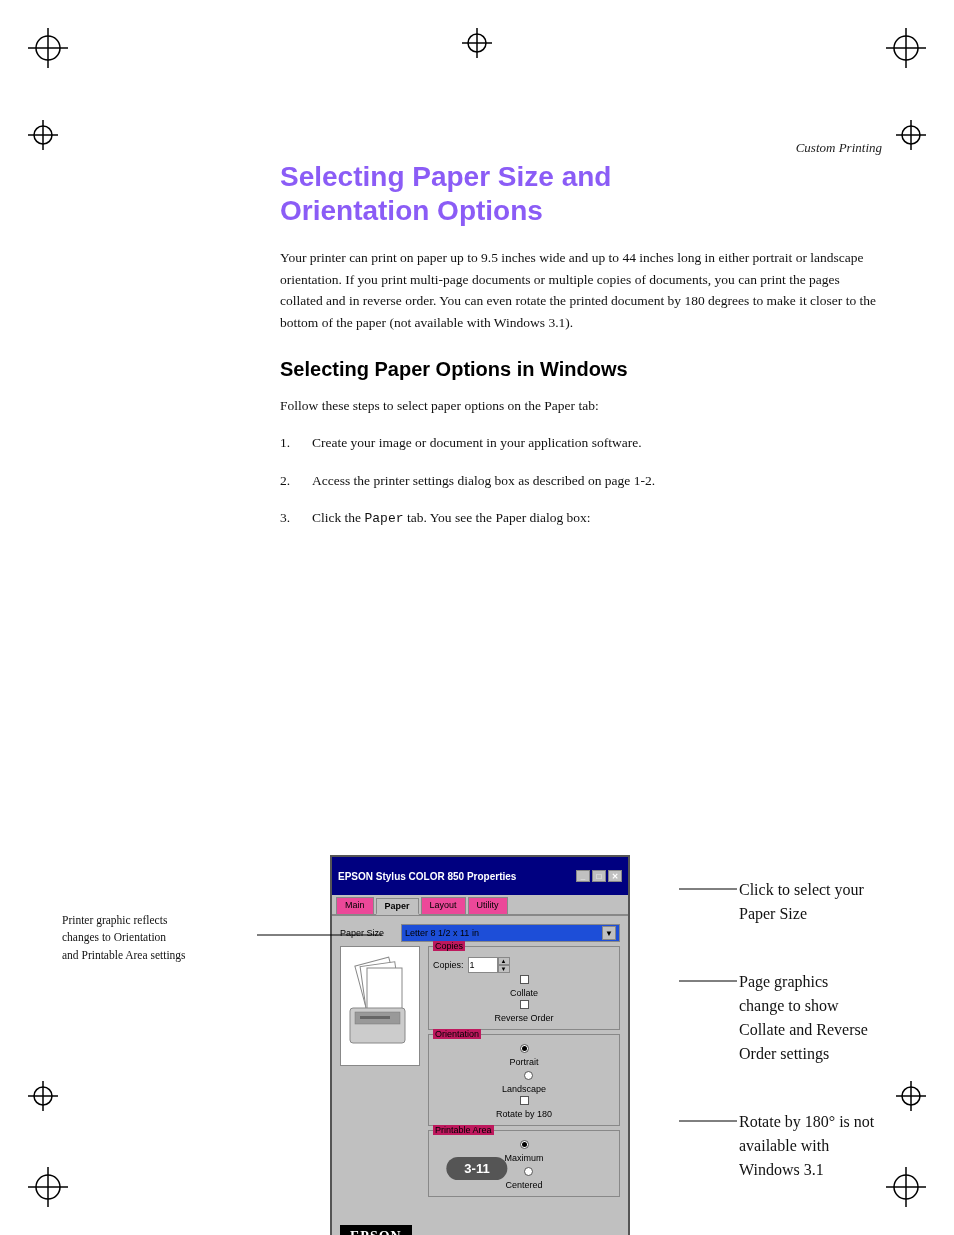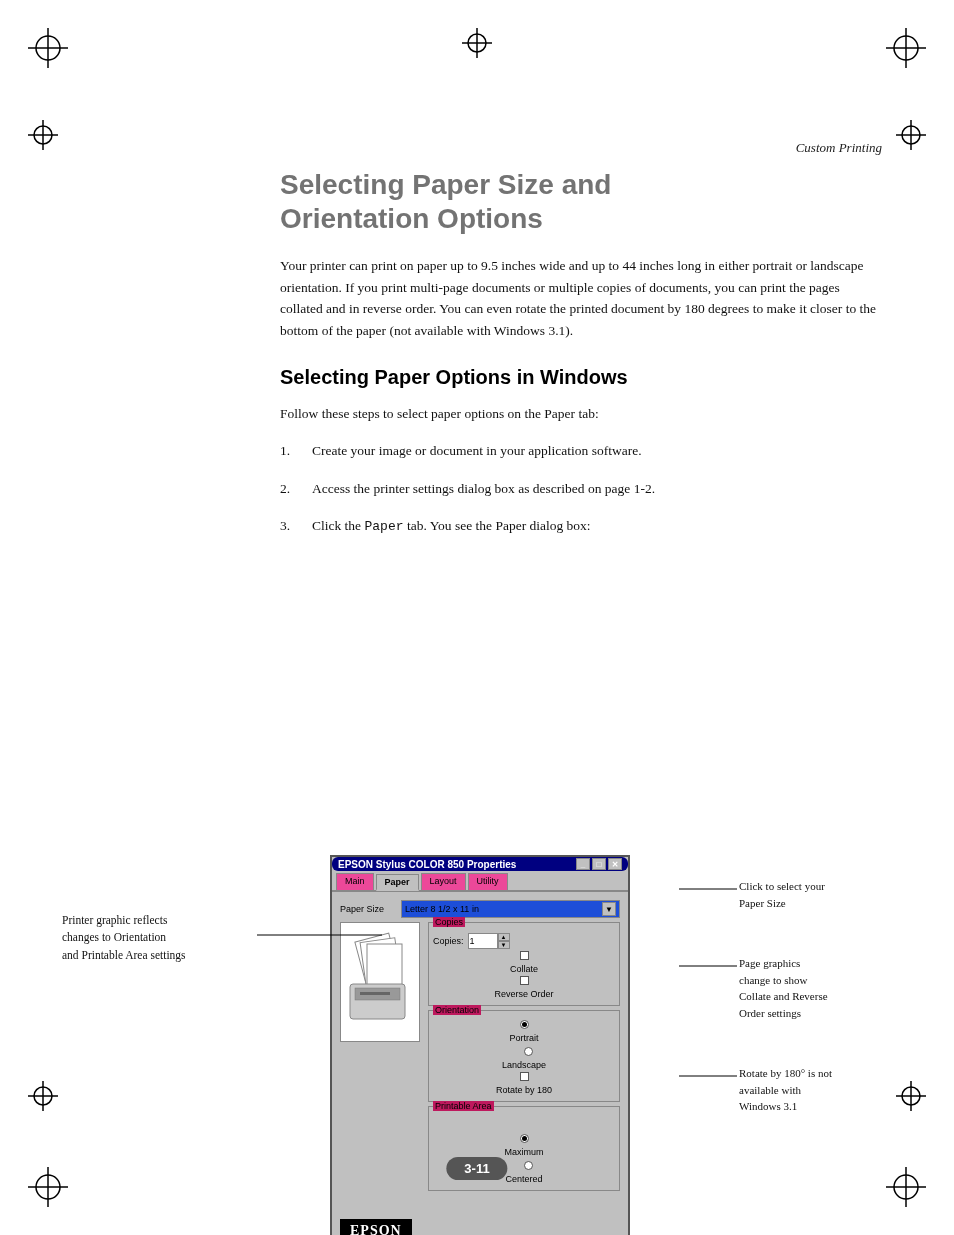--- a/index.html
+++ b/index.html
@@ -62,22 +62,21 @@
       left: 280px;
       right: 72px;
     }
 
     .main-title {
       font-size: 28px;
       font-weight: bold;
       font-family: Arial, Helvetica, sans-serif;
       line-height: 1.2;
       margin-bottom: 20px;
-      color: #737373;
-      margin-top: 8px;
+      color: #8b5cf6;
     }
 
     .body-text {
       font-size: 13.5px;
       line-height: 1.6;
       margin-bottom: 24px;
       color: #111;
     }
 
     .section-heading {
@@ -130,27 +129,26 @@
       width: 300px;
       border: 2px solid #555;
       background: #c0c0c0;
       font-family: Arial, Helvetica, sans-serif;
       font-size: 10px;
     }
 
     .dialog-titlebar {
       background: #000080;
       color: #fff;
-      padding: 1px 6px;
+      padding: 13px 6px;
       display: flex;
       justify-content: space-between;
       align-items: center;
       font-size: 10px;
       font-weight: bold;
-      border-radius: 6px;
     }
 
     .dialog-titlebar-buttons {
       display: flex;
       gap: 2px;
     }
 
     .titlebar-btn {
       background: #c0c0c0;
       border: 1px solid #888;
@@ -579,21 +577,21 @@
                 <span>Landscape</span>
               </div>
               <div class="radio-row">
                 <div class="checkbox-input"></div>
                 <span>Rotate by 180</span>
               </div>
             </div>
 
             <div class="settings-group">
               <span class="settings-group-label">Printable Area</span>
-              <div class="radio-row" style="margin-top:23px;">
+              <div class="radio-row" style="margin-top:5px;">
                 <div class="radio-input checked"></div>
                 <span>Maximum</span>
                 <div class="radio-input" style="margin-left:8px;"></div>
                 <span>Centered</span>
               </div>
             </div>
 
           </div>
         </div>
 
@@ -612,21 +610,21 @@
   </div>
 
   <div style="position:absolute; top:912px; left:62px; width:195px; font-size:11.5px; line-height:1.5; color:#111;">
     <span>Printer graphic reflects<br>changes to Orientation<br>and Printable Area settings</span>
     
     <svg style="position:absolute; top:8px; left:195px;" width="130" height="30">
       <line x1="0" y1="15" x2="125" y2="15" stroke="#000" stroke-width="1"></line>
     </svg>
   </div>
 
-  <div style="position:absolute; top:878px; right:40px; width:175px; font-size:11px; line-height:1.5; color:#111;">
+  <div style="position:absolute; top:878px; right:40px; width:175px; font-size:16px; line-height:1.5; color:#111;">
 
     <div style="margin-bottom:44px; position:relative;">
       
       <svg style="position:absolute; top:6px; left:-60px;" width="60" height="10">
         <line x1="0" y1="5" x2="58" y2="5" stroke="#000" stroke-width="1"></line>
       </svg>
       <span>Click to select your<br>Paper Size</span>
     </div>
 
     <div style="margin-bottom:44px; position:relative;">

